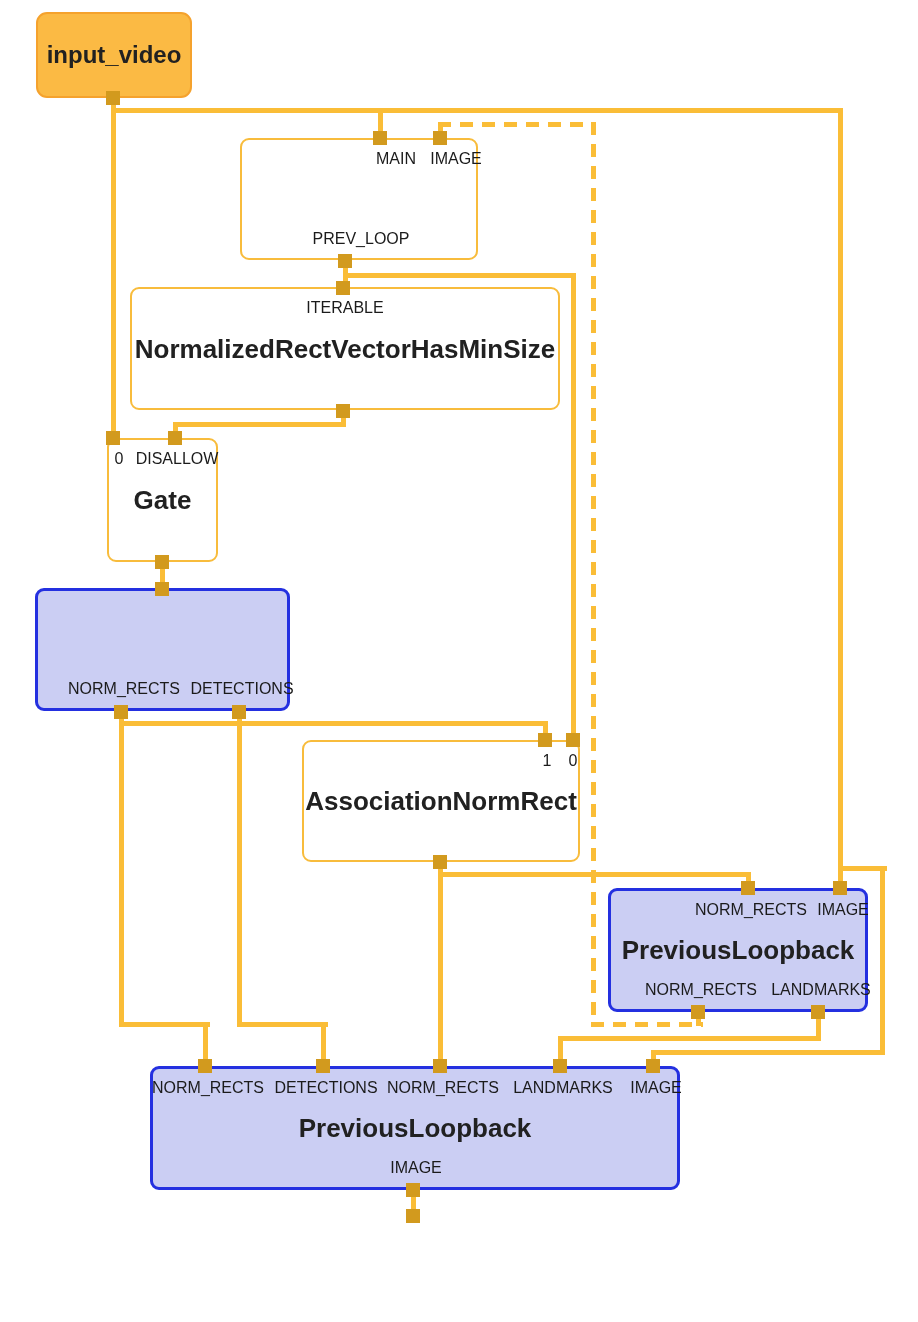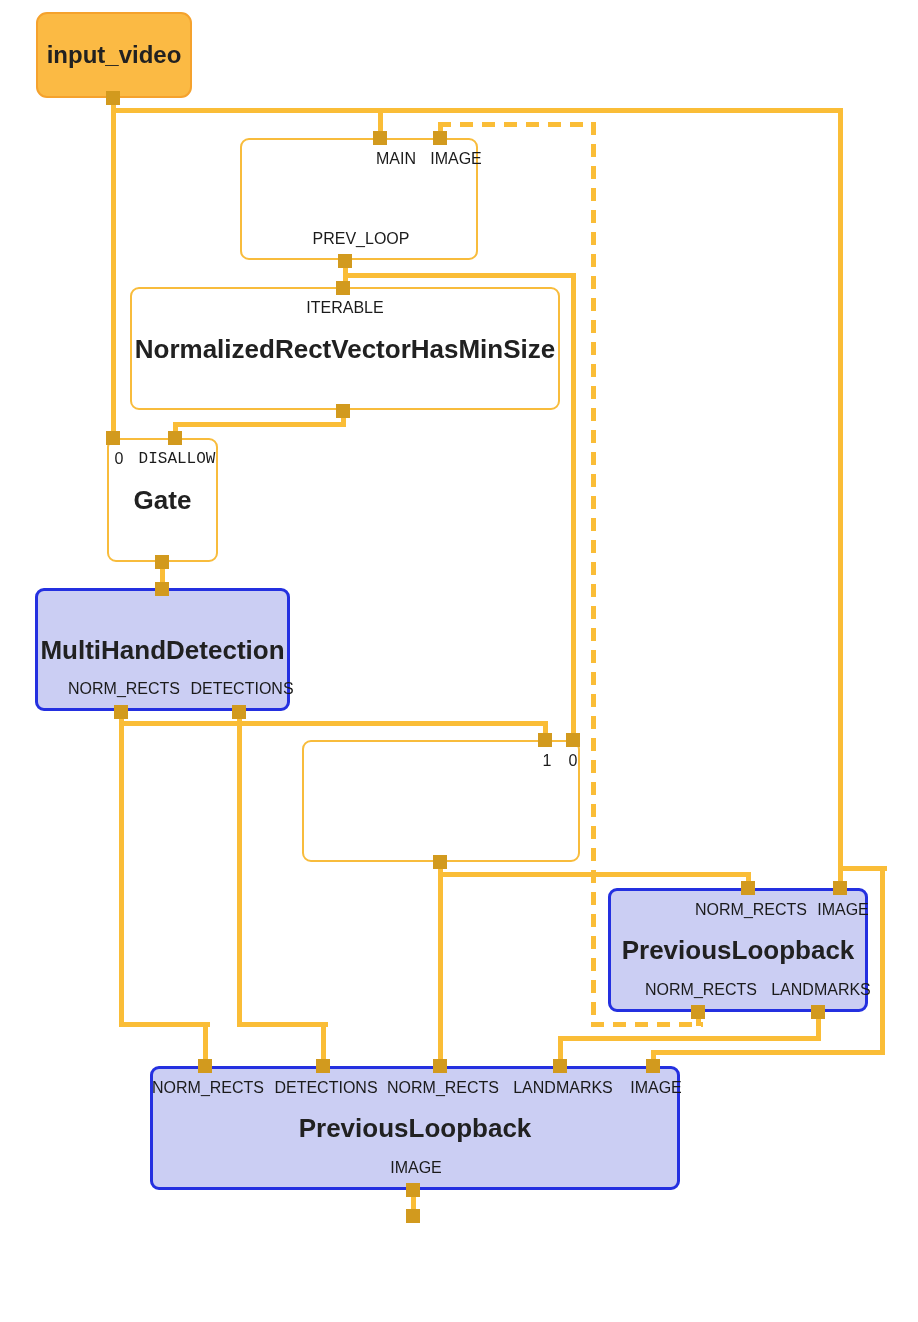--- a/index.html
+++ b/index.html
@@ -82,33 +82,33 @@
     <span class="plabel bottom" style="left:119px;">PREV_LOOP</span>
   </div>
 
   <div class="node calc" style="left:130px;top:287px;width:430px;height:123px;">
     <span class="plabel top" style="left:213px;">ITERABLE</span>
     <div class="ntitle">NormalizedRectVectorHasMinSize</div>
   </div>
 
   <div class="node calc" style="left:107px;top:438px;width:111px;height:124px;">
     <span class="plabel top" style="left:10px;">0</span>
-    <span class="plabel top" style="left:68px;font-family:Liberation Mono, monospace;">DISALLOW</span>
+    <span class="plabel top" style="left:68px;">DISALLOW</span>
     <div class="ntitle">Gate</div>
   </div>
 
   <div class="node subgraph" style="left:35px;top:588px;width:255px;height:123px;">
-    <div class="ntitle">MultiHandDetection</div>
     <span class="plabel bottom" style="left:86px;">NORM_RECTS</span>
     <span class="plabel bottom" style="left:204px;">DETECTIONS</span>
   </div>
 
   <div class="node calc" style="left:302px;top:740px;width:278px;height:122px;">
     <span class="plabel top" style="left:243px;">1</span>
     <span class="plabel top" style="left:269px;">0</span>
+    <div class="ntitle">AssociationNormRect</div>
   </div>
 
   <div class="node subgraph" style="left:608px;top:888px;width:260px;height:124px;">
     <span class="plabel top" style="left:140px;">NORM_RECTS</span>
     <span class="plabel top" style="left:232px;">IMAGE</span>
     <div class="ntitle">PreviousLoopback</div>
     <span class="plabel bottom" style="left:90px;">NORM_RECTS</span>
     <span class="plabel bottom" style="left:210px;">LANDMARKS</span>
   </div>
 

